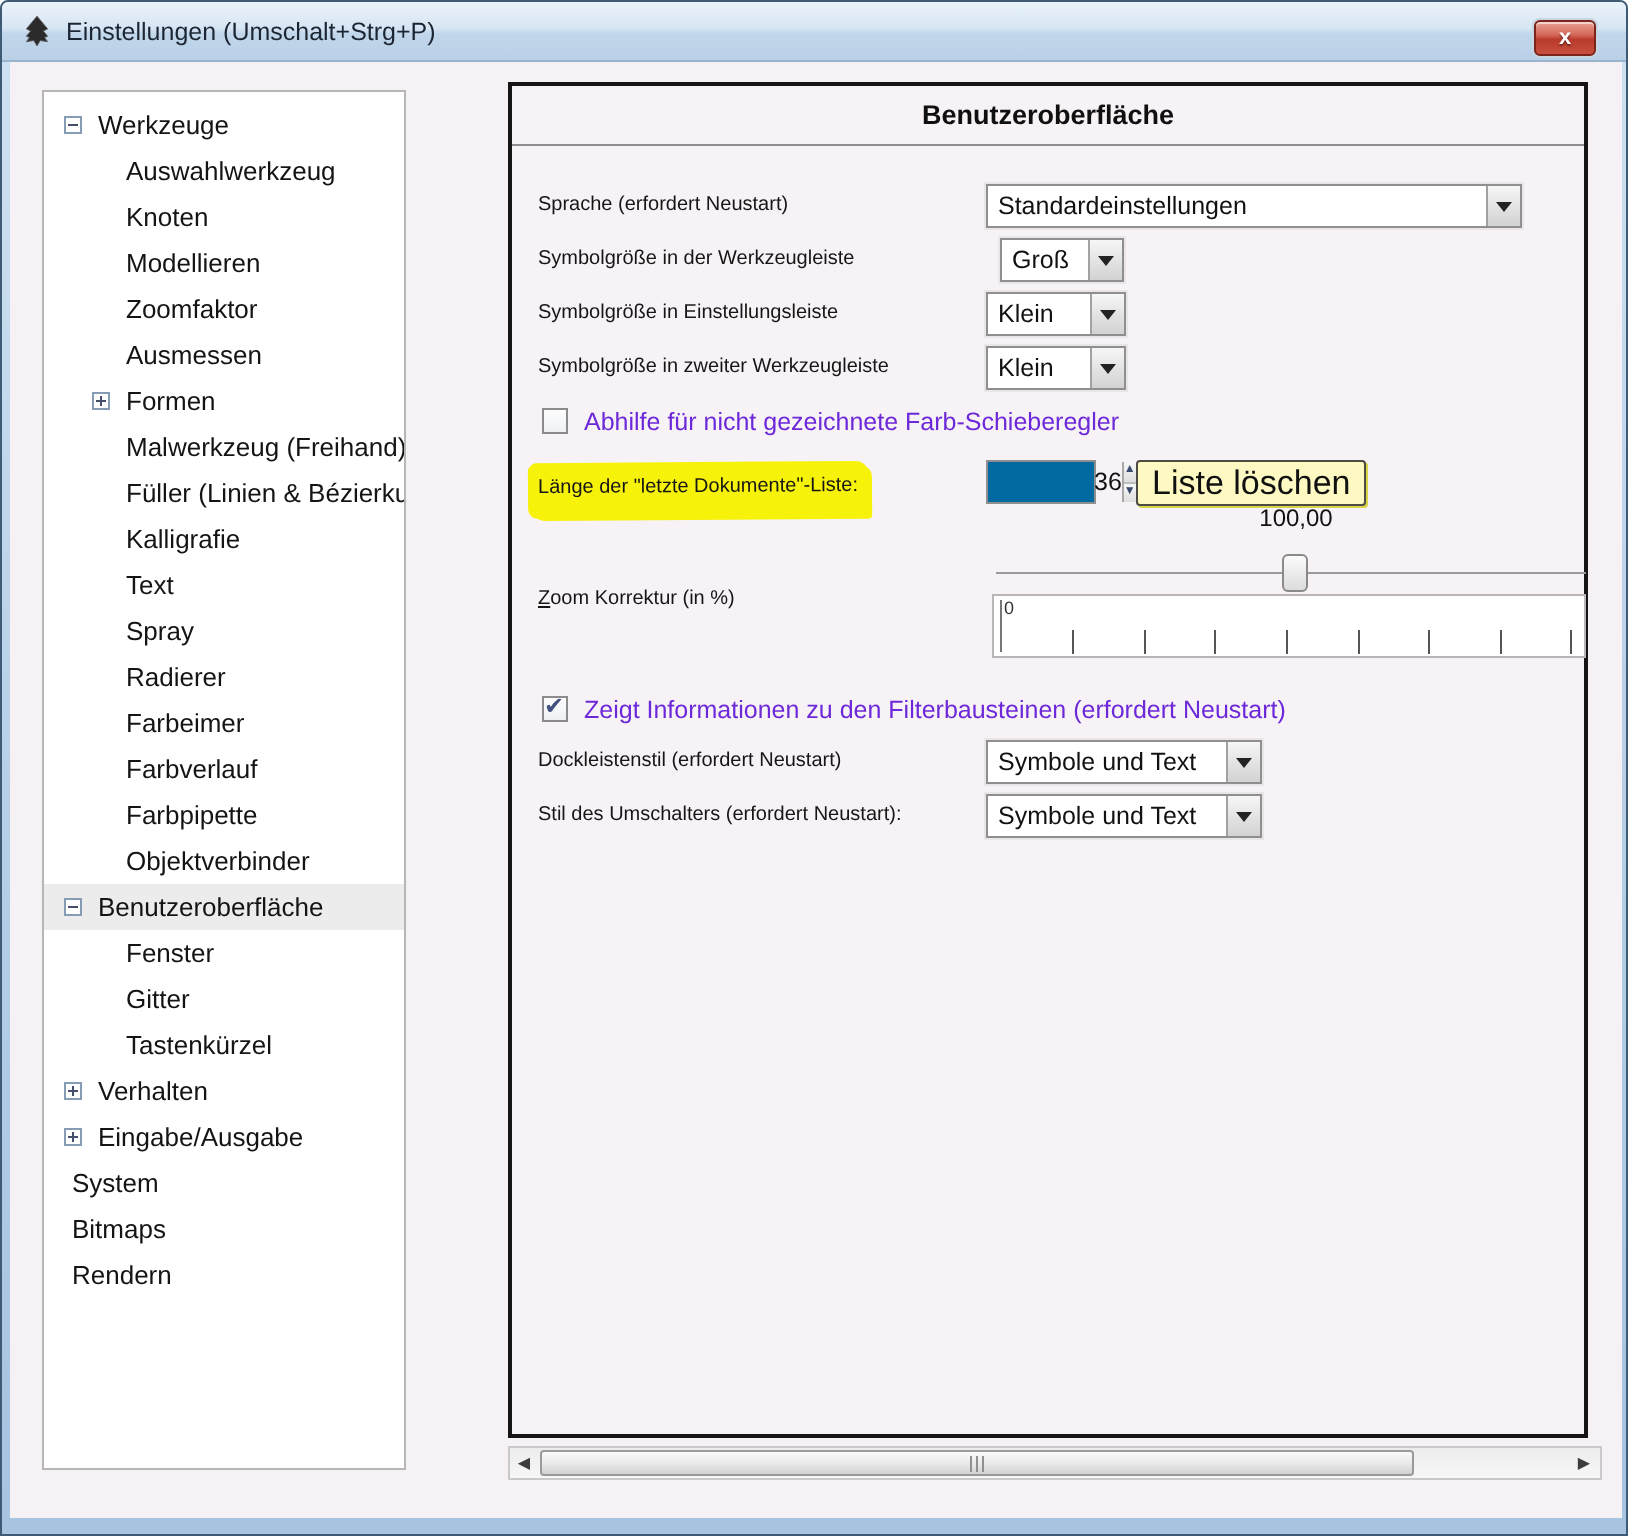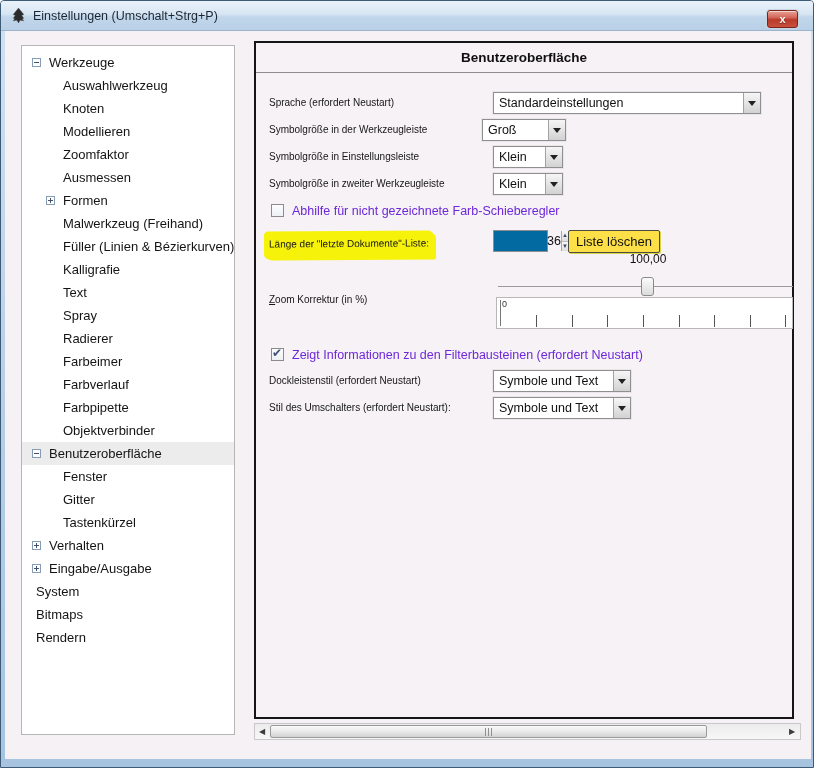--- a/index.html
+++ b/index.html
@@ -15,21 +15,21 @@
   .appicon svg { width:17px; height:17px; }
   .title { font-size:12.5px; color:#1c2633; }
   .closebtn { position:absolute; right:15px; top:9px; width:31px; height:18px; border-radius:3px;
               background:linear-gradient(180deg,#e8a296 0%,#d4685a 40%,#b93a2b 55%,#c8503f 100%);
               border:1px solid #7c241a; box-shadow:0 0 0 1px #c8d6e2, inset 0 1px 0 rgba(255,255,255,.55);
               color:#fff; font-size:11px; font-weight:bold; line-height:16px; text-align:center;
               text-shadow:0 1px 1px rgba(0,0,0,.45); cursor:default; }
   
   .client { position:absolute; left:4px; top:30px; width:806px; height:728px; background:#f5f1f5; }
   
-  .tree { position:absolute; left:16px; top:14px; width:214px; height:690px; background:#fff;
+  .tree { position:absolute; left:16px; top:14px; width:182px; height:690px; background:#fff;
           border:1px solid #b6b6b6; padding-top:5px; overflow:hidden; }
   .ti { height:23px; display:flex; align-items:center; font-size:13px; color:#141414; white-space:nowrap; }
   .ti.sel { background:#ececec; }
   .ind0e { padding-left:10px; }   
   .ind0 { padding-left:14px; }    
   .ind1e { padding-left:24px; }   
   .ind1 { padding-left:41px; }    
   .exp { width:9px; height:9px; border:1px solid #869bb4; background:#fff; margin-right:8px;
          position:relative; flex:0 0 auto; }
   .exp::before, .exp.plus::after { content:""; position:absolute; background:#44506b; }
@@ -55,21 +55,21 @@
   .cblab { position:absolute; font-size:12.5px; color:#6d28d9; line-height:16px; white-space:nowrap; }
   .hl { background:#f6f20a; border-radius:3px 6px 2px 5px; padding:2px 5px 3px 4px;
         box-shadow:2px 2px 0 #f6f20a, -1px 1px 0 #f6f20a; transform:rotate(-.4deg); display:inline-block; }
   .spin { position:absolute; height:22px; width:55px; border:1px solid #8f8f8f; background:#0369a1; display:flex;padding-left:48px; }
   .sval { flex:1; font-size:12.5px; line-height:20px; padding-left:5px; color:#111; }
   .sbtns { width:15px; border-left:1px solid #a8a8a8; display:flex; flex-direction:column; }
   .sbtns span { flex:1; font-size:6px; line-height:9px; text-align:center; color:#3a4a6b;
                 background:linear-gradient(180deg,#f7f7f7,#dedede); }
   .sbtns span + span { border-top:1px solid #bdbdbd; }
   .ybtn { position:absolute; height:23px; border:1px solid #4c4c42; border-radius:2px;
-          background:#fde047; font-size:13px; color:#111; line-height:21px; padding:0 7px;
+          background:#fef9c3; font-size:17px; color:#111; line-height:21px; padding:0 7px;
           box-shadow:1px 1px 0 #d8d44a; white-space:nowrap; }
   .slider-val { position:absolute; font-size:12px; color:#111; text-align:center; width:72px; }
   .slider-track { position:absolute; height:1px; background:#9a9a9a; }
   .slider-handle { position:absolute; width:13px; height:19px; border:1px solid #8a8a8a; border-radius:3px;
                    background:linear-gradient(180deg,#fbfbfb,#dcdcdc); }
   .ruler { position:absolute; background:#fff; border:1px solid #b9b5b9; }
   .ruler .zero { position:absolute; left:5px; top:1px; font-size:9px; color:#333; }
   .ruler .mark0 { position:absolute; left:3px; top:2px; bottom:2px; width:1px; background:#777; }
   .ruler .tick { position:absolute; bottom:1px; width:1px; height:12px; background:#555; }
   
@@ -188,21 +188,21 @@
     <div class="panel">
       <div class="phead">Benutzeroberfläche</div>
 
       <span class="lab" style="top:49px">Sprache (erfordert Neustart)</span>
       <div class="combo" style="left:237px;top:49px;width:268px">
         <span class="cval">Standardeinstellungen</span>
         <span class="cbtn"></span>
       </div>
 
       <span class="lab" style="top:76px">Symbolgröße in der Werkzeugleiste</span>
-      <div class="combo" style="left:226px;top:76px;width:84px">
+      <div class="combo" style="left:244px;top:76px;width:62px">
         <span class="cval">Groß</span>
         <span class="cbtn"></span>
       </div>
 
       <span class="lab" style="top:103px">Symbolgröße in Einstellungsleiste</span>
       <div class="combo" style="left:237px;top:103px;width:70px">
         <span class="cval">Klein</span>
         <span class="cbtn"></span>
       </div>
 

